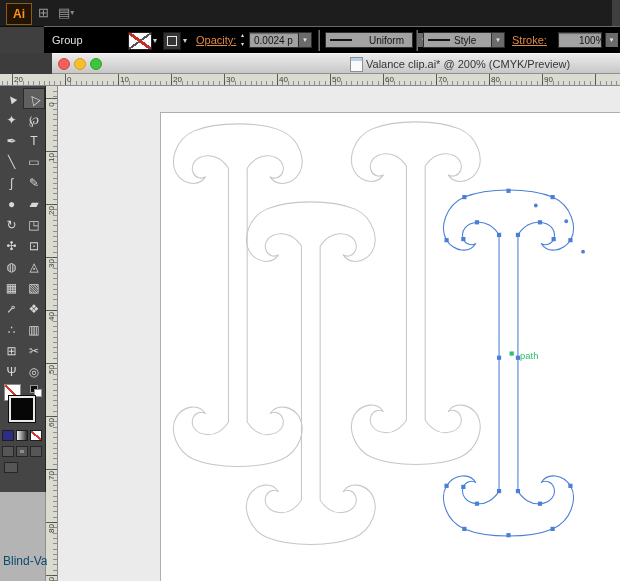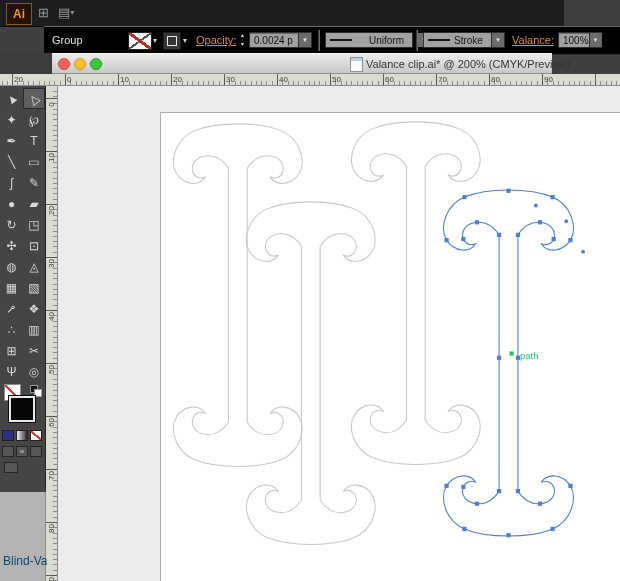--- a/index.html
+++ b/index.html
@@ -1,19 +1,19 @@
 <!DOCTYPE html>
 <html><head>
 <meta charset="utf-8">
 <style>
   html,body{margin:0;padding:0;background:#222;}
   #app{position:relative;width:620px;height:581px;overflow:hidden;background:#3f3f3f;
        font-family:"Liberation Sans",sans-serif;-webkit-font-smoothing:antialiased;}
   
-  #topbar{position:absolute;left:0;top:0;width:564px;height:26px;background:#1d1d1d;border-bottom:1px solid #0c0c0c;}
+  #topbar{position:absolute;left:0;top:0;width:612px;height:26px;background:#1d1d1d;border-bottom:1px solid #0c0c0c;}
   #ai-logo{position:absolute;left:6px;top:3px;width:24px;height:20px;background:#221303;
            border:1px solid #8a5b16;color:#f7931e;font-weight:bold;font-size:12px;
            display:flex;align-items:center;justify-content:center;}
   .tb-icon{position:absolute;top:5px;color:#9a9a9a;font-size:13px;line-height:16px;}
   #tb-grid{left:38px;}
   #tb-ws{left:58px;}
   #tb-ws .dd-mini{font-size:8px;vertical-align:2px;color:#8a8a8a;}
   
   #controlbar{position:absolute;left:0;top:26px;width:620px;height:27px;background:#000000;
               border-top:1px solid #6a6a6a;border-bottom:1px solid #2c2c2c;font-size:11px;color:#e2e2e2;margin-left:44px;}
@@ -40,25 +40,25 @@
   .dropdown{position:absolute;top:5px;height:16px;background:#a2a2a2;border:1px solid #2e2e2e;
             box-sizing:border-box;display:flex;align-items:center;color:#141414;font-size:10px;padding-left:4px;}
   #profile-dd{left:281px;width:88px;gap:13px;}
   #brush-dd{left:379px;width:82px;}
   .line-ic{display:inline-block;width:22px;height:2px;background:#161616;margin-right:4px;flex:none;}
   .dd-text{flex:1;}
   .dd-seg{width:12px;height:100%;background:#6b6b6b;border-left:1px solid #2e2e2e;
           display:flex;align-items:center;justify-content:center;font-size:7px;color:#e6e6e6;flex:none;}
   #opacity-label{position:absolute;left:468px;top:7px;}
   #opacity-field{left:514px;width:44px;padding:0;}
-  #opacity-field .val{flex:1;padding-left:4px;}
+  #opacity-field .val{flex:1;padding-left:20px;}
   #style-label{position:absolute;left:584px;top:7px;color:#e2e2e2;}
   
   #titlebar-left{position:absolute;left:0;top:53px;width:52px;height:21px;background:#3c3c3c;}
-  #titlebar{position:absolute;left:52px;top:53px;width:500px;height:21px;
+  #titlebar{position:absolute;left:52px;top:53px;width:568px;height:21px;
             background:linear-gradient(#ececec,#c7c7c7);border-bottom:1px solid #8f8f8f;
             border-top:1px solid #f6f6f6;box-sizing:border-box;}
   .light{position:absolute;top:4px;width:12px;height:12px;border-radius:50%;box-sizing:border-box;}
   #light-close{left:6px;background:#f3605a;border:1px solid #ce4840;}
   #light-min{left:22px;background:#f8be30;border:1px solid #d29c23;}
   #light-zoom{left:38px;background:#3fc43e;border:1px solid #2f9e2f;}
   #doc-icon{position:absolute;left:298px;top:3px;width:11px;height:13px;background:#fafafa;
             border:1px solid #909090;box-shadow:inset 0 3px 0 #b8cfe8;}
   #title-text{position:absolute;left:314px;top:4px;font-size:11px;color:#353535;white-space:nowrap;}
   
@@ -147,24 +147,24 @@
     </div>
     <div class="vsep" style="left:274px"></div>
     <div id="profile-dd" class="dropdown">
       <span class="line-ic"></span>
       <span class="dd-text">Uniform</span>
       <span class="dd-seg">▾</span>
     </div>
     <div class="vsep" style="left:372px"></div>
     <div id="brush-dd" class="dropdown">
       <span class="line-ic"></span>
-      <span class="dd-text">Stroke</span>
+      <span class="dd-text">Style</span>
       <span class="dd-seg">▾</span>
     </div>
-    <span id="opacity-label" class="link">Valance:</span>
+    <span id="opacity-label" class="link">Stroke:</span>
     <div id="opacity-field" class="field">
       <span class="val">100%</span>
       <span class="dd-seg">▾</span>
     </div>
     <span id="style-label">Style:</span>
   </div>
 
   <div id="titlebar-left"></div>
   <div id="titlebar">
     <div id="light-close" class="light"></div>

